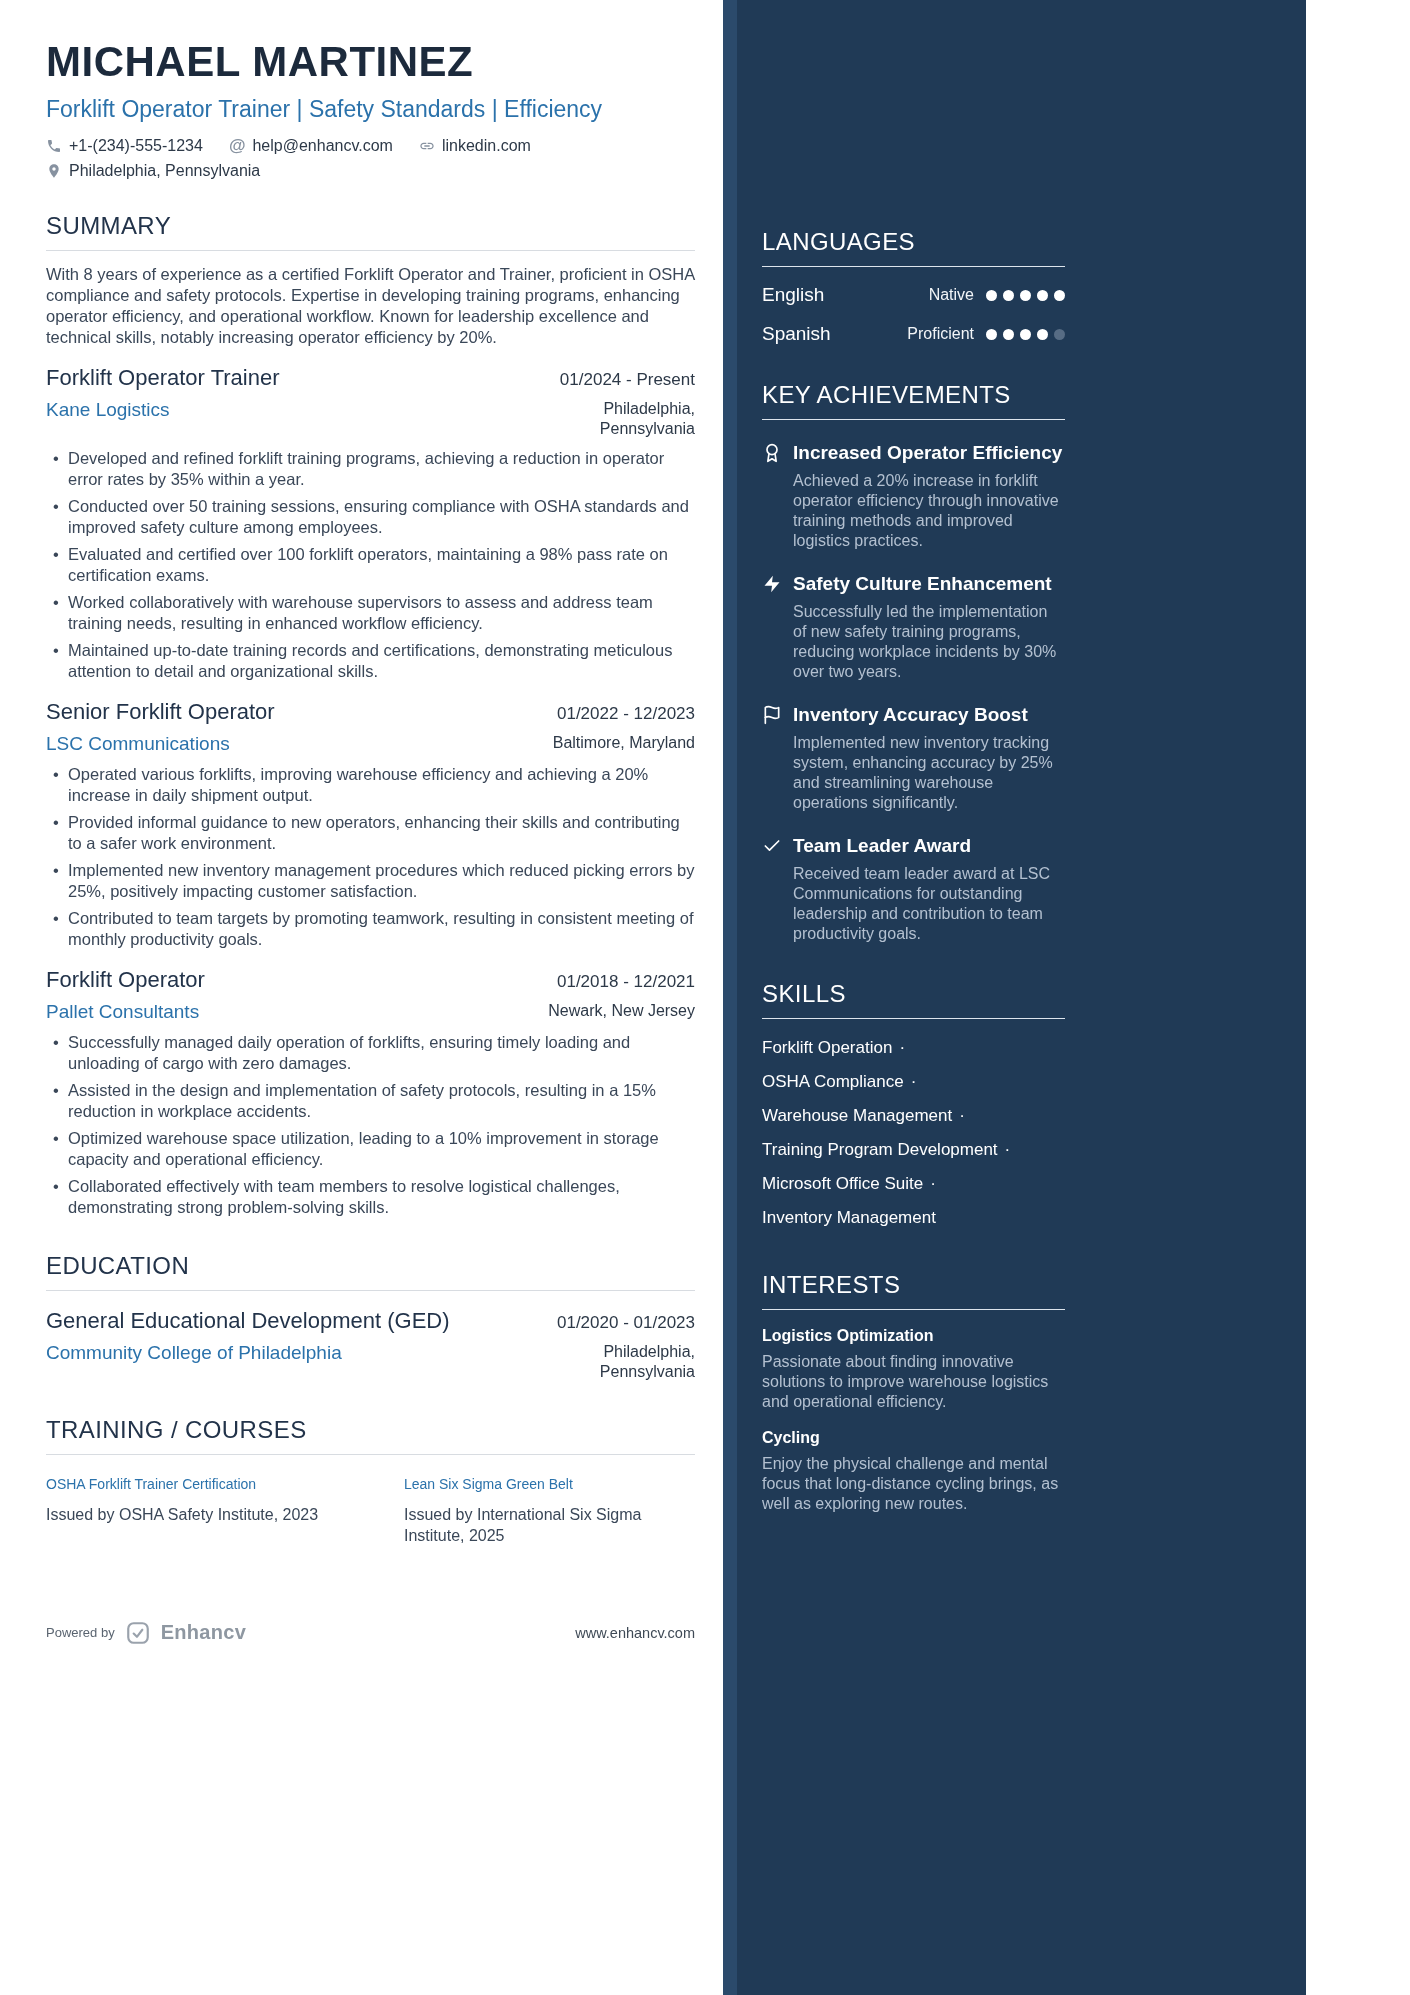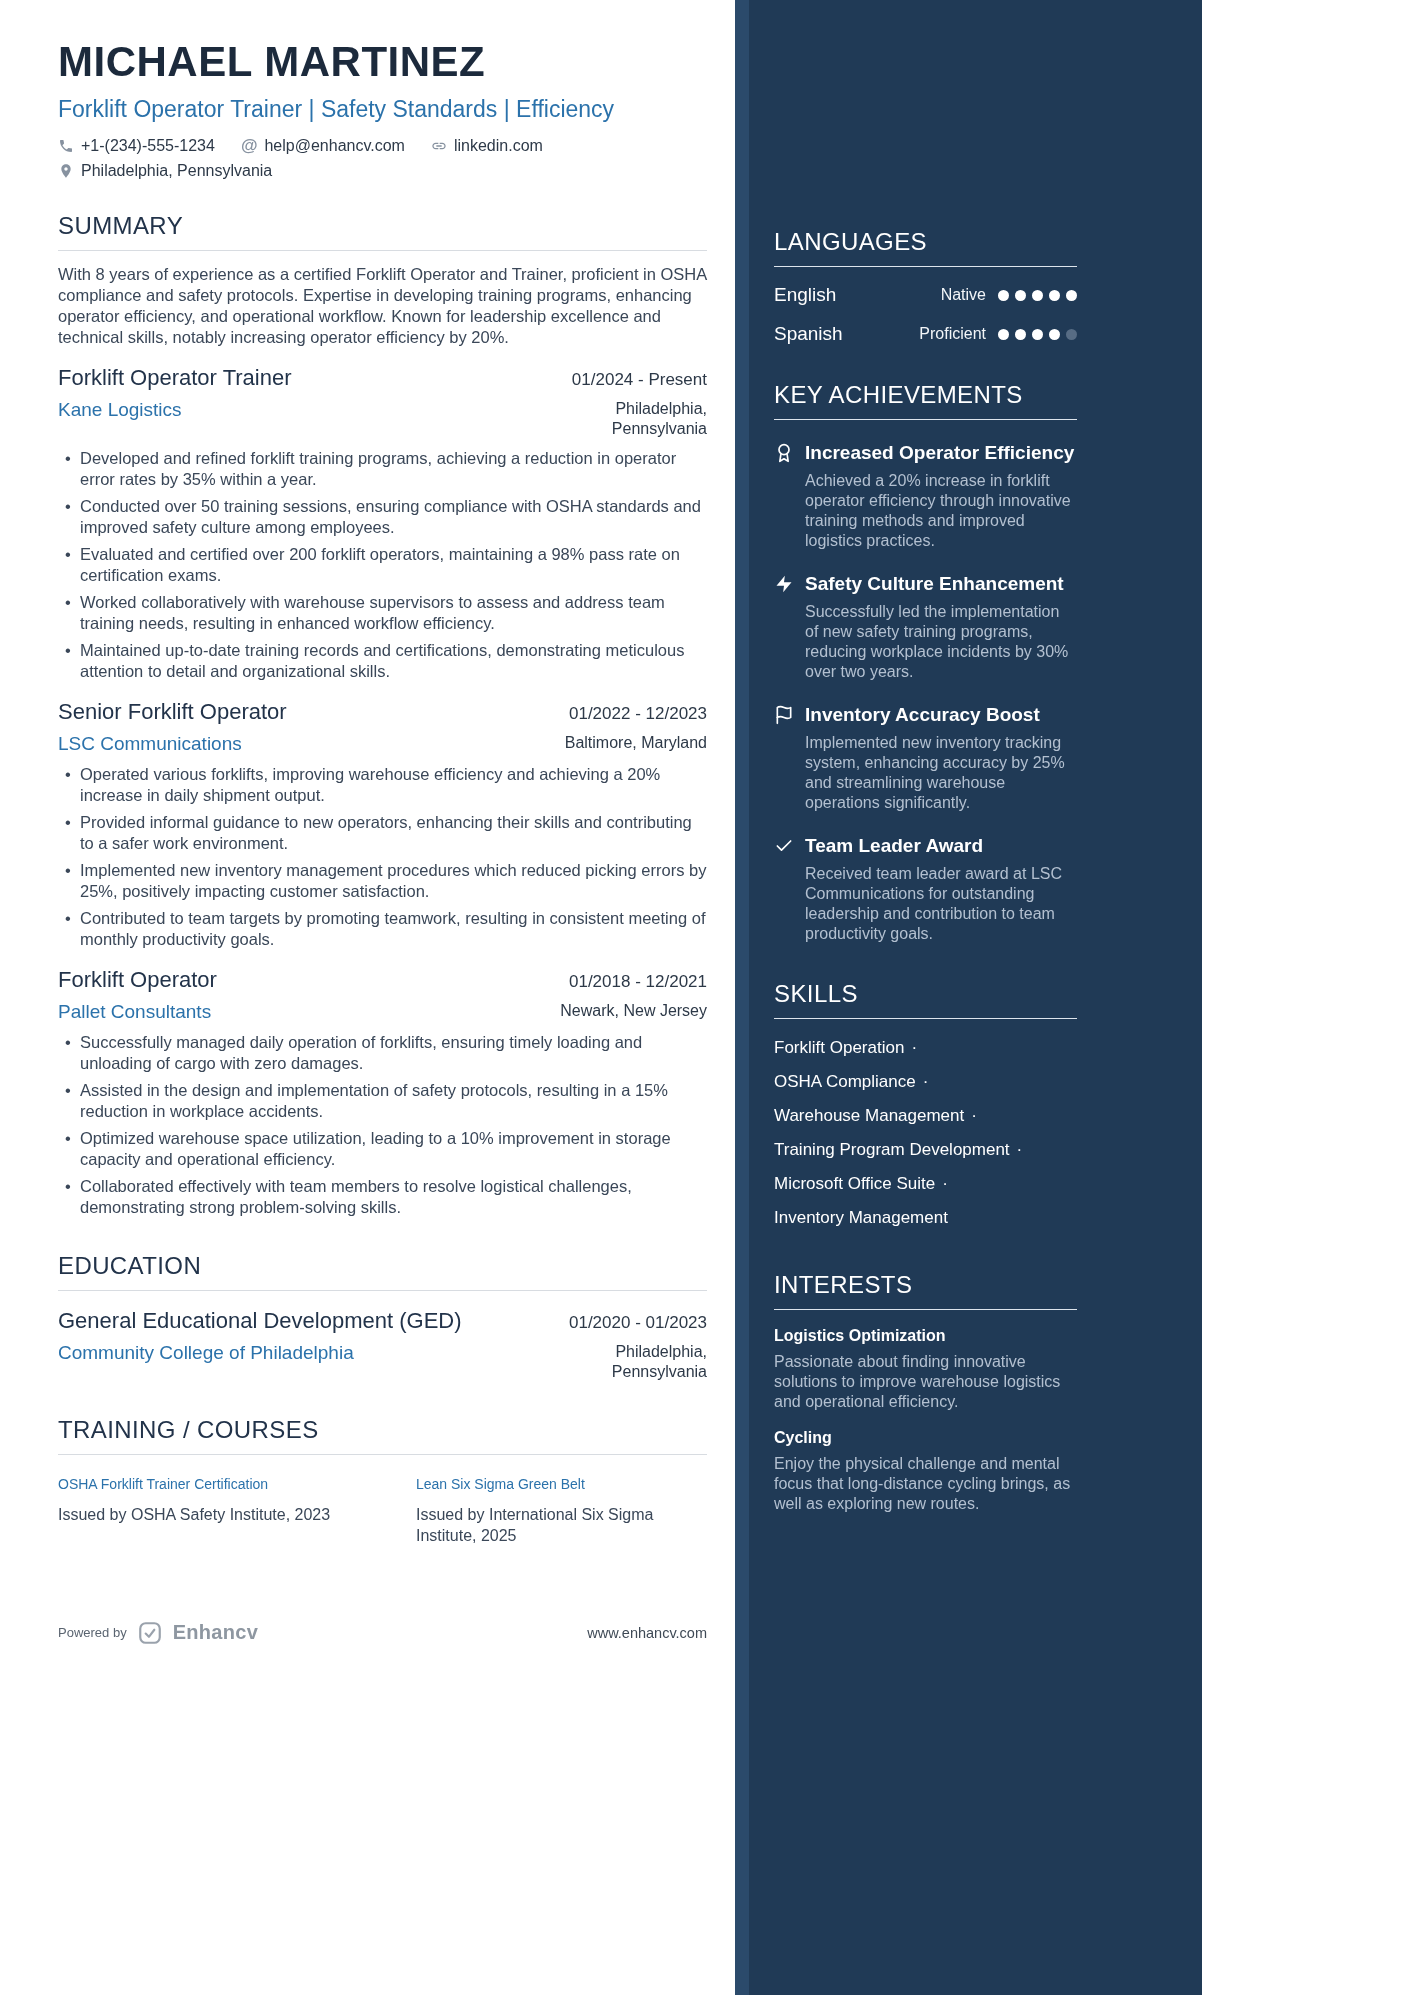--- a/index.html
+++ b/index.html
@@ -1,18 +1,18 @@
 <!DOCTYPE html>
 <html><head>
 <meta charset="utf-8">
 <style>
   * { margin:0; padding:0; box-sizing:border-box; }
   html, body { width:1410px; background:#fff; }
   body { font-family:"Liberation Sans", sans-serif; color:#2d3948; }
-  .page { display:flex; width:1190px; min-height:1995px;margin-left:12px; }
+  .page { display:flex; width:1306px; min-height:1995px; }
 
   
   .left-col { width:723px; padding:38px 28px 40px 46px; background:#fff; display:flex; flex-direction:column; }
 
   .name { font-size:42px; font-weight:800; color:#1c2a3c; letter-spacing:.5px; }
   .title { font-size:23px; color:#2b72ab; margin-top:9px; line-height:1.26; max-width:640px; }
 
   .contact-row { display:flex; align-items:center; gap:26px; margin-top:13px; font-size:16px; color:#2d3948; }
   .contact-row.second { margin-top:7px; }
   .contact-item { display:flex; align-items:center; gap:7px; }
@@ -132,21 +132,21 @@
           <h3>Forklift Operator Trainer</h3>
           <span class="dates">01/2024 - Present</span>
         </div>
         <div class="job-sub">
           <span class="company">Kane Logistics</span>
           <span class="location">Philadelphia, Pennsylvania</span>
         </div>
         <ul class="bullets">
           <li>Developed and refined forklift training programs, achieving a reduction in operator error rates by 35% within a year.</li>
           <li>Conducted over 50 training sessions, ensuring compliance with OSHA standards and improved safety culture among employees.</li>
-          <li>Evaluated and certified over 200 forklift operators, maintaining a 98% pass rate on certification exams.</li>
+          <li>Evaluated and certified over 100 forklift operators, maintaining a 98% pass rate on certification exams.</li>
           <li>Worked collaboratively with warehouse supervisors to assess and address team training needs, resulting in enhanced workflow efficiency.</li>
           <li>Maintained up-to-date training records and certifications, demonstrating meticulous attention to detail and organizational skills.</li>
         </ul>
       </article>
 
       <article class="job">
         <div class="job-head">
           <h3>Senior Forklift Operator</h3>
           <span class="dates">01/2022 - 12/2023</span>
         </div>

